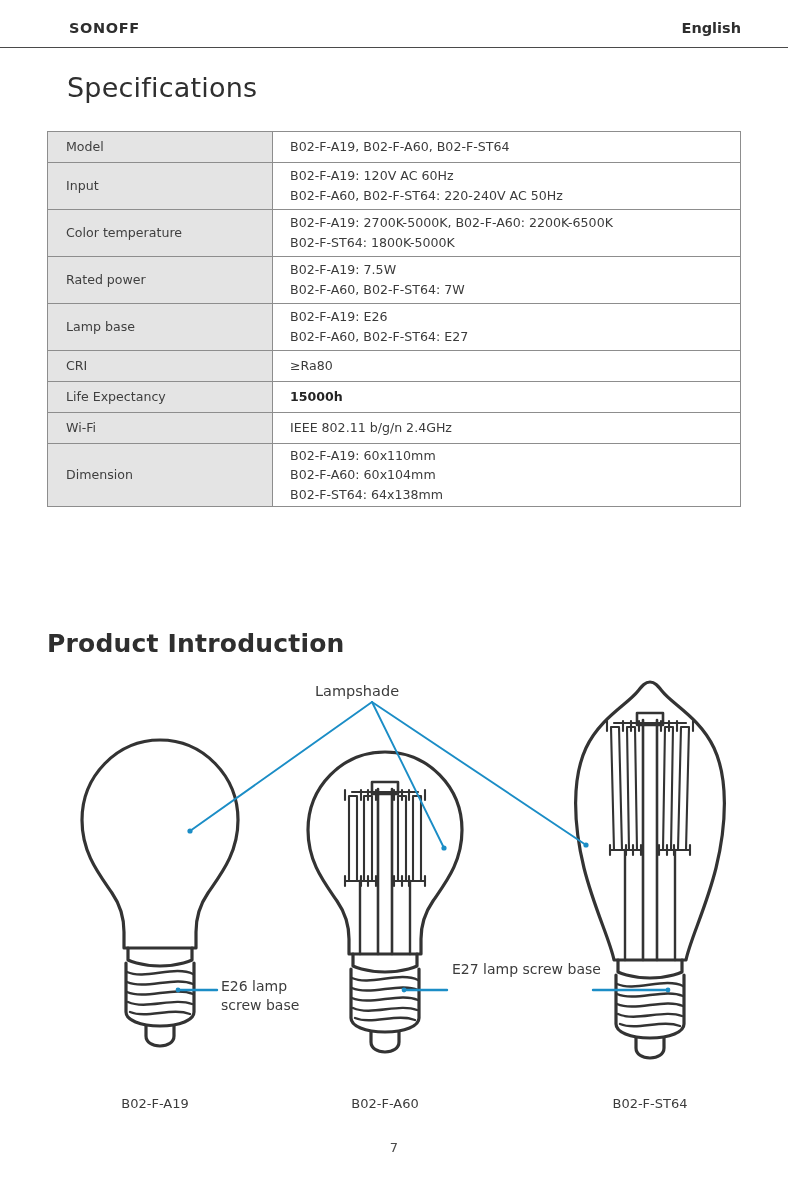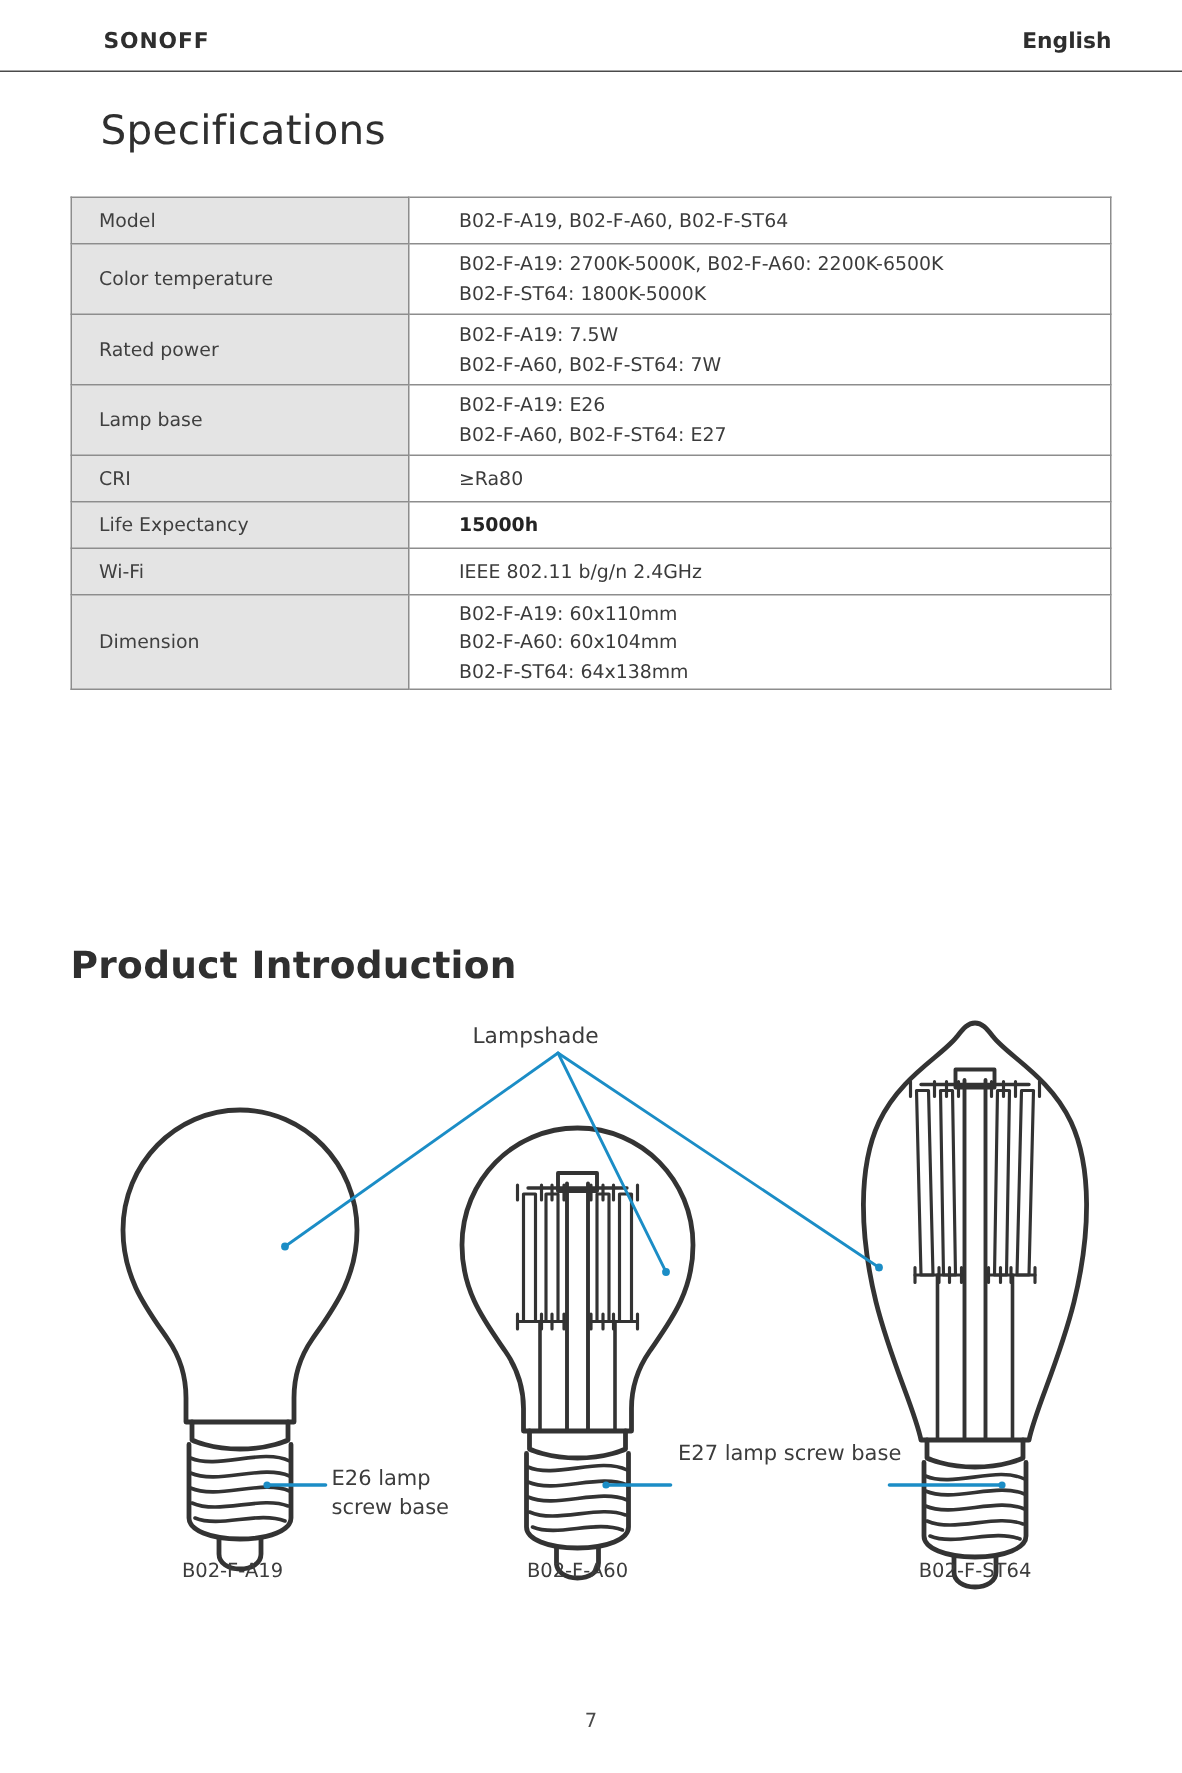--- a/index.html
+++ b/index.html
@@ -87,21 +87,21 @@
     vertical-align: middle;
   }
   .spec-table td.k {
     width: 206px;
     background: #e4e4e4;
     color: #3f3f3f;
     padding-left: 18px;
   }
   .spec-table td.v {
     background: #ffffff;
-    padding-left: 33px;
+    padding-left: 17px;
   }
   .spec-table tr { height: 31px; }
   .spec-table tr.r2 { height: 47px; }
   .spec-table tr.r3 { height: 63px; }
   .v-line { display: block; white-space: nowrap; }
   .bold-val { font-weight: bold; color: #242424; }
 
   
   .figure {
     position: absolute;
@@ -118,21 +118,21 @@
     color: #3c3c3c;
     white-space: nowrap;
     line-height: 1.35;
   }
   #label-lampshade { left: 315px; top: 682px; font-size: 14.5px; }
   #label-e26 { left: 221px; top: 977px; width: 110px; white-space: normal; }
   #label-e27 { left: 452px; top: 960px; }
 
   .caption {
     position: absolute;
-    top: 1040px;
+    top: 1096px;
     font-size: 13px;
     color: #3c3c3c;
     text-align: center;
     white-space: nowrap;
   }
   #cap-a19  { left: 95px;  width: 120px; }
   #cap-a60  { left: 325px; width: 120px; }
   #cap-st64 { left: 590px; width: 120px; }
 
   .page-number {
@@ -155,20 +155,27 @@
 </div>
 
 <div class="section-title" id="title-spec">Specifications</div>
 
 <table class="spec-table">
   <tbody>
     <tr>
       <td class="k">Model</td>
       <td class="v">
         <span class="v-line">B02-F-A19, B02-F-A60, B02-F-ST64</span>
+      </td>
+    </tr>
+    <tr class="r2">
+      <td class="k">Input</td>
+      <td class="v">
+        <span class="v-line">B02-F-A19: 120V AC 60Hz</span>
+        <span class="v-line">B02-F-A60, B02-F-ST64: 220-240V AC 50Hz</span>
       </td>
     </tr>
     <tr class="r2">
       <td class="k">Color temperature</td>
       <td class="v">
         <span class="v-line">B02-F-A19: 2700K-5000K, B02-F-A60: 2200K-6500K</span>
         <span class="v-line">B02-F-ST64: 1800K-5000K</span>
       </td>
     </tr>
     <tr class="r2">

